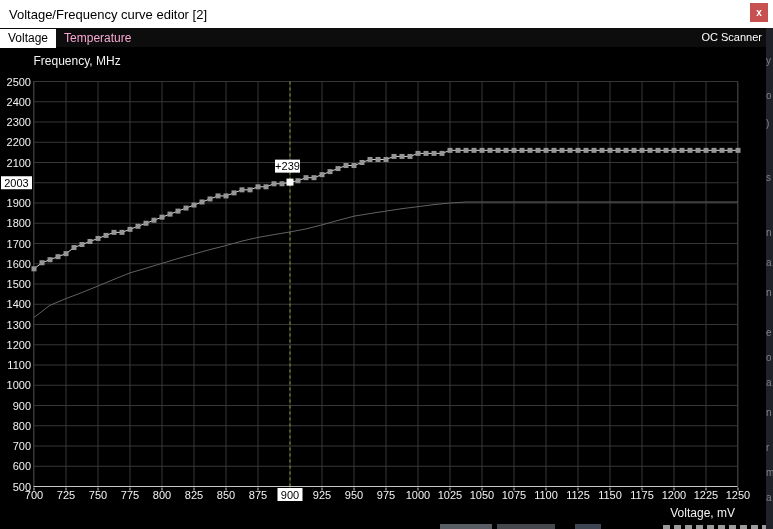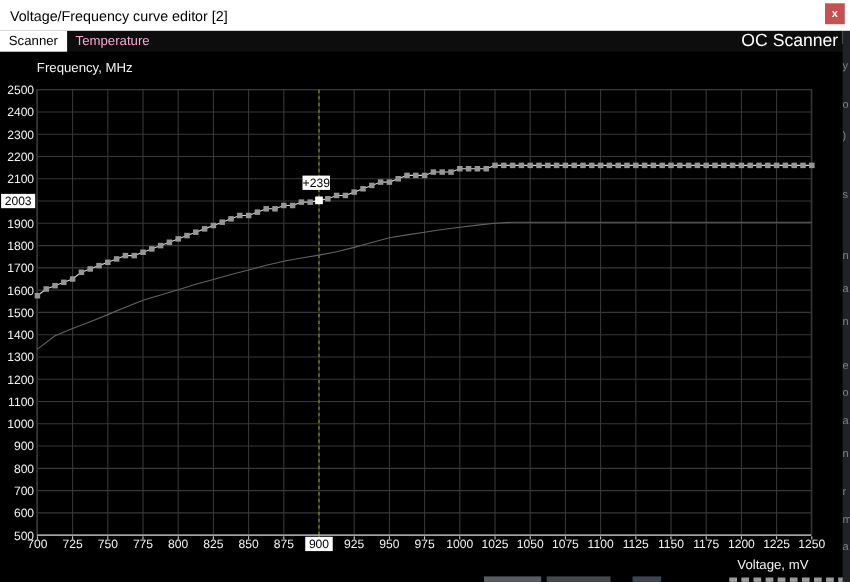--- a/index.html
+++ b/index.html
@@ -6,21 +6,21 @@
   #win{position:relative;width:773px;height:529px;overflow:hidden;background:#000;
        font-family:"Liberation Sans",sans-serif;}
   #titlebar{position:absolute;left:0;top:0;width:773px;height:40px;background:#ffffff;z-index:5;}
   #title{position:absolute;left:9px;top:7px;font-size:13px;color:#000;}
   #closebtn{position:absolute;right:5px;top:3px;width:18px;height:19px;background:#c75050;
             color:#fff;font-size:10px;font-weight:bold;text-align:center;line-height:19px;
             cursor:pointer;}
   #tabbar{position:absolute;left:0;top:28px;width:766px;height:19px;background:#0d0d0d;z-index:5;}
   .tab{display:inline-block;height:19px;line-height:19px;padding:0 8px;font-size:12px;color:#f9a8d4;}
   .tab.active{background:#ffffff;color:#000;}
-  #ocscanner{position:absolute;right:4px;top:0;height:19px;line-height:19px;font-size:16px;color:#fff;}
+  #ocscanner{position:absolute;right:4px;top:0;height:19px;line-height:19px;font-size:11px;color:#fff;}
   #chart-svg{position:absolute;left:0;top:0;z-index:1;}
   #sliver{position:absolute;left:766px;top:28px;width:7px;height:501px;background:#20222a;
           overflow:hidden;z-index:6;}
   .frag{position:absolute;left:0;color:#80828a;font-size:10px;}
   #bottom-artifacts{position:absolute;left:0;top:524px;width:766px;height:5px;z-index:4;}
   .bblock{position:absolute;top:0;height:5px;}
   .bdash{position:absolute;top:1px;height:4px;background:#9b9b9b;}
   text{font-family:"Liberation Sans",sans-serif;}
 </style>
 </head>
@@ -243,21 +243,21 @@
       <rect x="275" y="159.64249999999998" width="25" height="13" fill="#ffffff"></rect>
       <text x="287.5" y="169.64249999999998" font-size="11" fill="#000000" text-anchor="middle">+239</text>
     </svg>
 
   <div id="titlebar">
     <span id="title">Voltage/Frequency curve editor [2]</span>
     <div id="closebtn">x</div>
   </div>
 
   <div id="tabbar">
-    <span class="tab active">Scanner</span><span class="tab">Temperature</span>
+    <span class="tab active">Voltage</span><span class="tab">Temperature</span>
     <span id="ocscanner">OC Scanner</span>
   </div>
 
   <div id="sliver">
       <span class="frag" style="top: 27px;">y</span>
       <span class="frag" style="top: 62px;">o</span>
       <span class="frag" style="top: 90px;">)</span>
       <span class="frag" style="top: 144px;">s</span>
       <span class="frag" style="top: 199px;">n</span>
       <span class="frag" style="top: 229px;">a</span>

